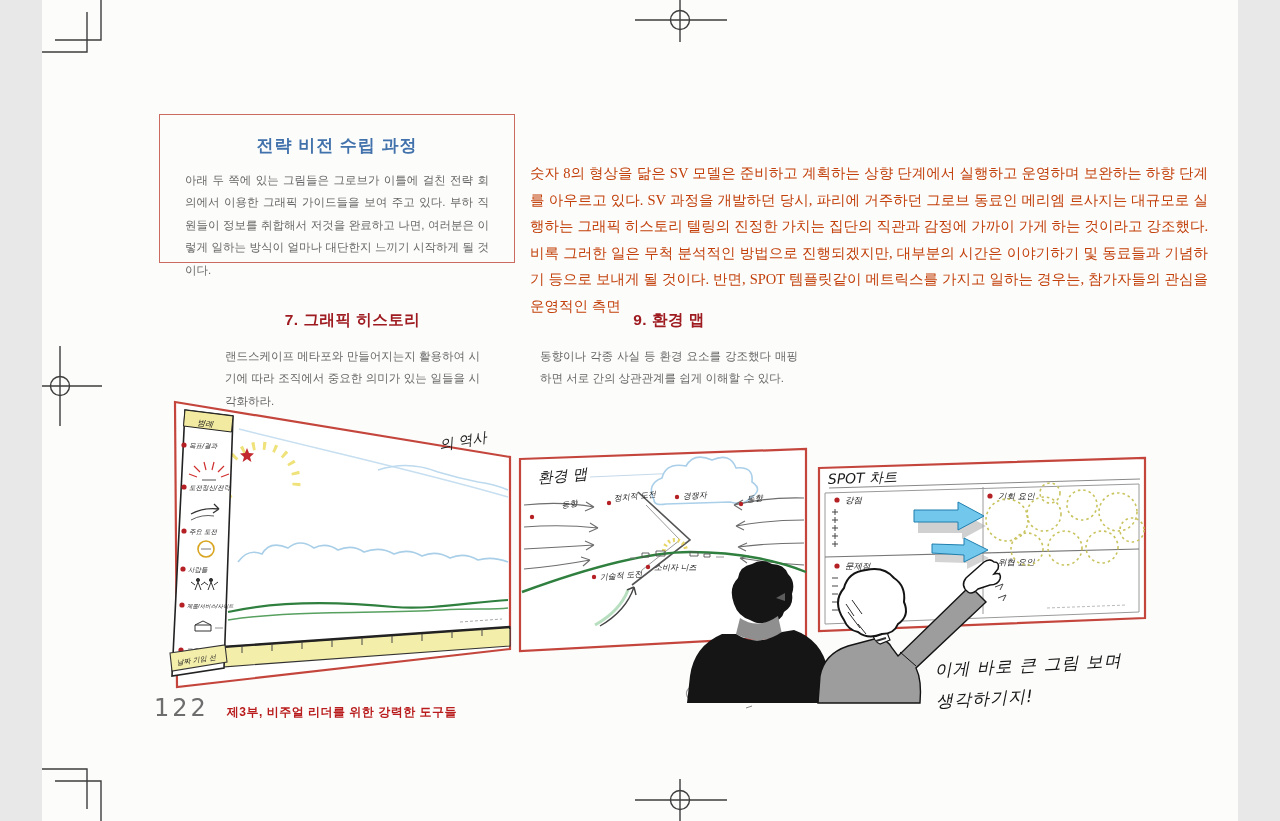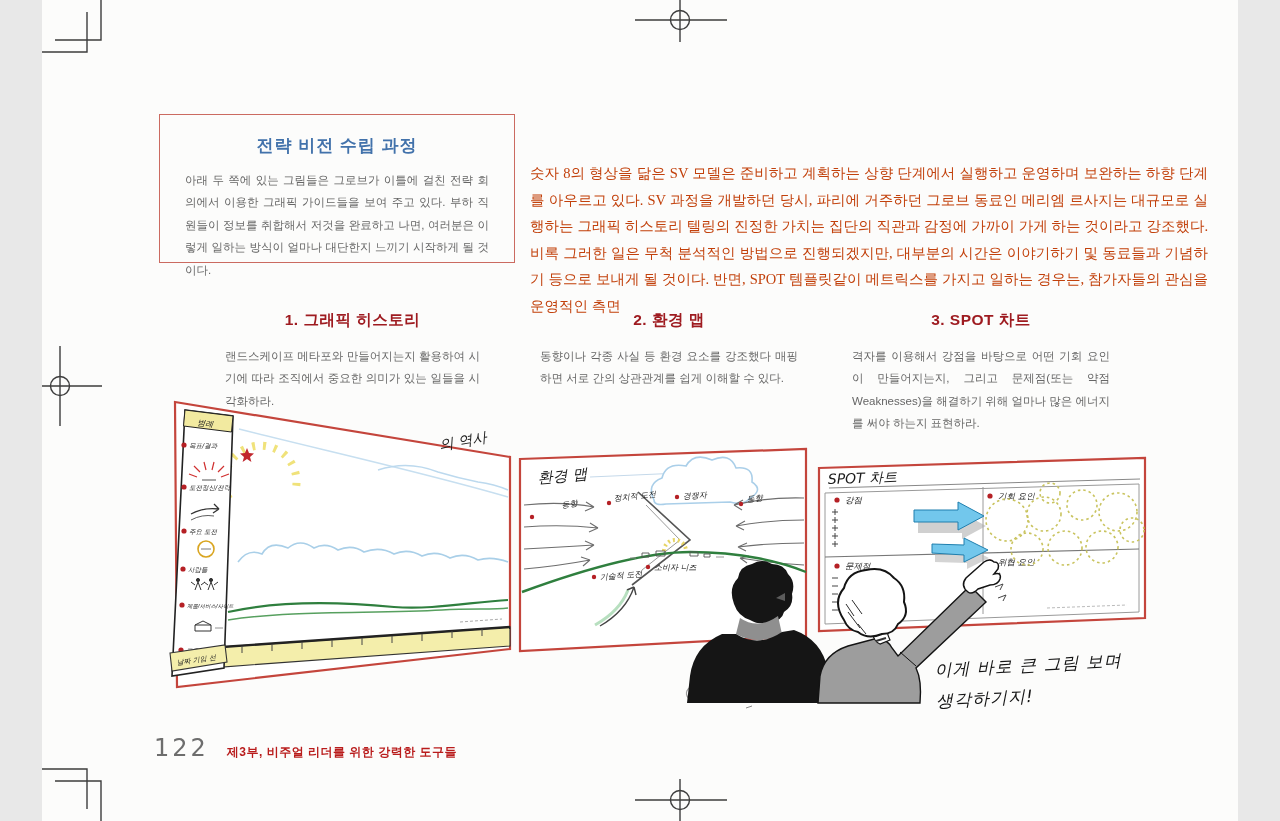--- a/index.html
+++ b/index.html
@@ -19,21 +19,21 @@
   
   .col{width:258px;}
   .col .col-heading{text-align:center;font-size:15.5px;font-weight:bold;color:#9e1b20;letter-spacing:.5px;}
   .col .col-body{margin-top:14px;font-size:11.5px;line-height:1.95;color:#666;text-align:justify;}
   .col1{left:183px;top:310px;width:255px;}
   .col2{left:498px;top:310px;}
   .col3{left:810px;top:310px;}
   
   .speech-note{left:893px;top:650px;font-size:17px;color:#141414;transform:rotate(-3deg);
         font-family:"DejaVu Sans",sans-serif;font-style:italic;line-height:1.8;letter-spacing:1px;white-space:nowrap;}
-  .page-footer{left:112px;top:734px;display:flex;align-items:baseline;}
+  .page-footer{left:112px;top:694px;display:flex;align-items:baseline;}
   .page-number{font-size:24px;color:#6d6d6d;letter-spacing:3px;font-family:"DejaVu Sans",sans-serif;}
   .chapter{margin-left:18px;font-size:12px;font-weight:bold;color:#b91c1c;letter-spacing:.5px;}
   .marks{left:0;top:0;pointer-events:none;}
   .art{left:0;top:380px;}
 </style>
 </head>
 <body>
 
 <div class="page">
 
@@ -67,30 +67,28 @@
   </svg>
 
   <div class="abs info-box">
     <div class="info-title">전략 비전 수립 과정</div>
     <div class="info-body">아래 두 쪽에 있는 그림들은 그로브가 이틀에 걸친 전략 회의에서 이용한 그래픽 가이드들을 보여 주고 있다. 부하 직원들이 정보를 취합해서 저것을 완료하고 나면, 여러분은 이렇게 일하는 방식이 얼마나 대단한지 느끼기 시작하게 될 것이다.</div>
   </div>
 
   <div class="abs article-paragraph">숫자 8의 형상을 닮은 SV 모델은 준비하고 계획하는 상향 단계에서 실행하고 운영하며 보완하는 하향 단계를 아우르고 있다. SV 과정을 개발하던 당시, 파리에 거주하던 그로브 동료인 메리엠 르사지는 대규모로 실행하는 그래픽 히스토리 텔링의 진정한 가치는 집단의 직관과 감정에 가까이 가게 하는 것이라고 강조했다. 비록 그러한 일은 무척 분석적인 방법으로 진행되겠지만, 대부분의 시간은 이야기하기 및 동료들과 기념하기 등으로 보내게 될 것이다. 반면, SPOT 템플릿같이 메트릭스를 가지고 일하는 경우는, 참가자들의 관심을 운영적인 측면</div>
 
   <div class="abs col col1">
-    <div class="col-heading">1. 그래픽 히스토리</div>
+    <div class="col-heading">7. 그래픽 히스토리</div>
     <div class="col-body">랜드스케이프 메타포와 만들어지는지 활용하여 시기에 따라 조직에서 중요한 의미가 있는 일들을 시각화하라.</div>
   </div>
   <div class="abs col col2">
-    <div class="col-heading">2. 환경 맵</div>
+    <div class="col-heading">9. 환경 맵</div>
     <div class="col-body">동향이나 각종 사실 등 환경 요소를 강조했다 매핑하면 서로 간의 상관관계를 쉽게 이해할 수 있다.</div>
   </div>
   <div class="abs col col3">
-    <div class="col-heading">3. SPOT 차트</div>
-    <div class="col-body">격자를 이용해서 강점을 바탕으로 어떤 기회 요인이 만들어지는지, 그리고 문제점(또는 약점 Weaknesses)을 해결하기 위해 얼마나 많은 에너지를 써야 하는지 표현하라.</div>
   </div>
 
   <svg class="abs art" width="1280" height="340" viewBox="0 380 1280 340">
 
     <g>
       <path d="M133,402 L468,457 L468,649 L135,687 Z" fill="#ffffff" stroke="#c4453c" stroke-width="2.2"></path>
 
       <path d="M197,429 C280,450 380,472 466,497" stroke="#c7dff0" stroke-width="1.6" fill="none"></path>
       <path d="M336,470 q30,-10 60,2 q20,6 40,10 q16,2 30,8" stroke="#bcd9ee" stroke-width="1.4" fill="none"></path>
 

